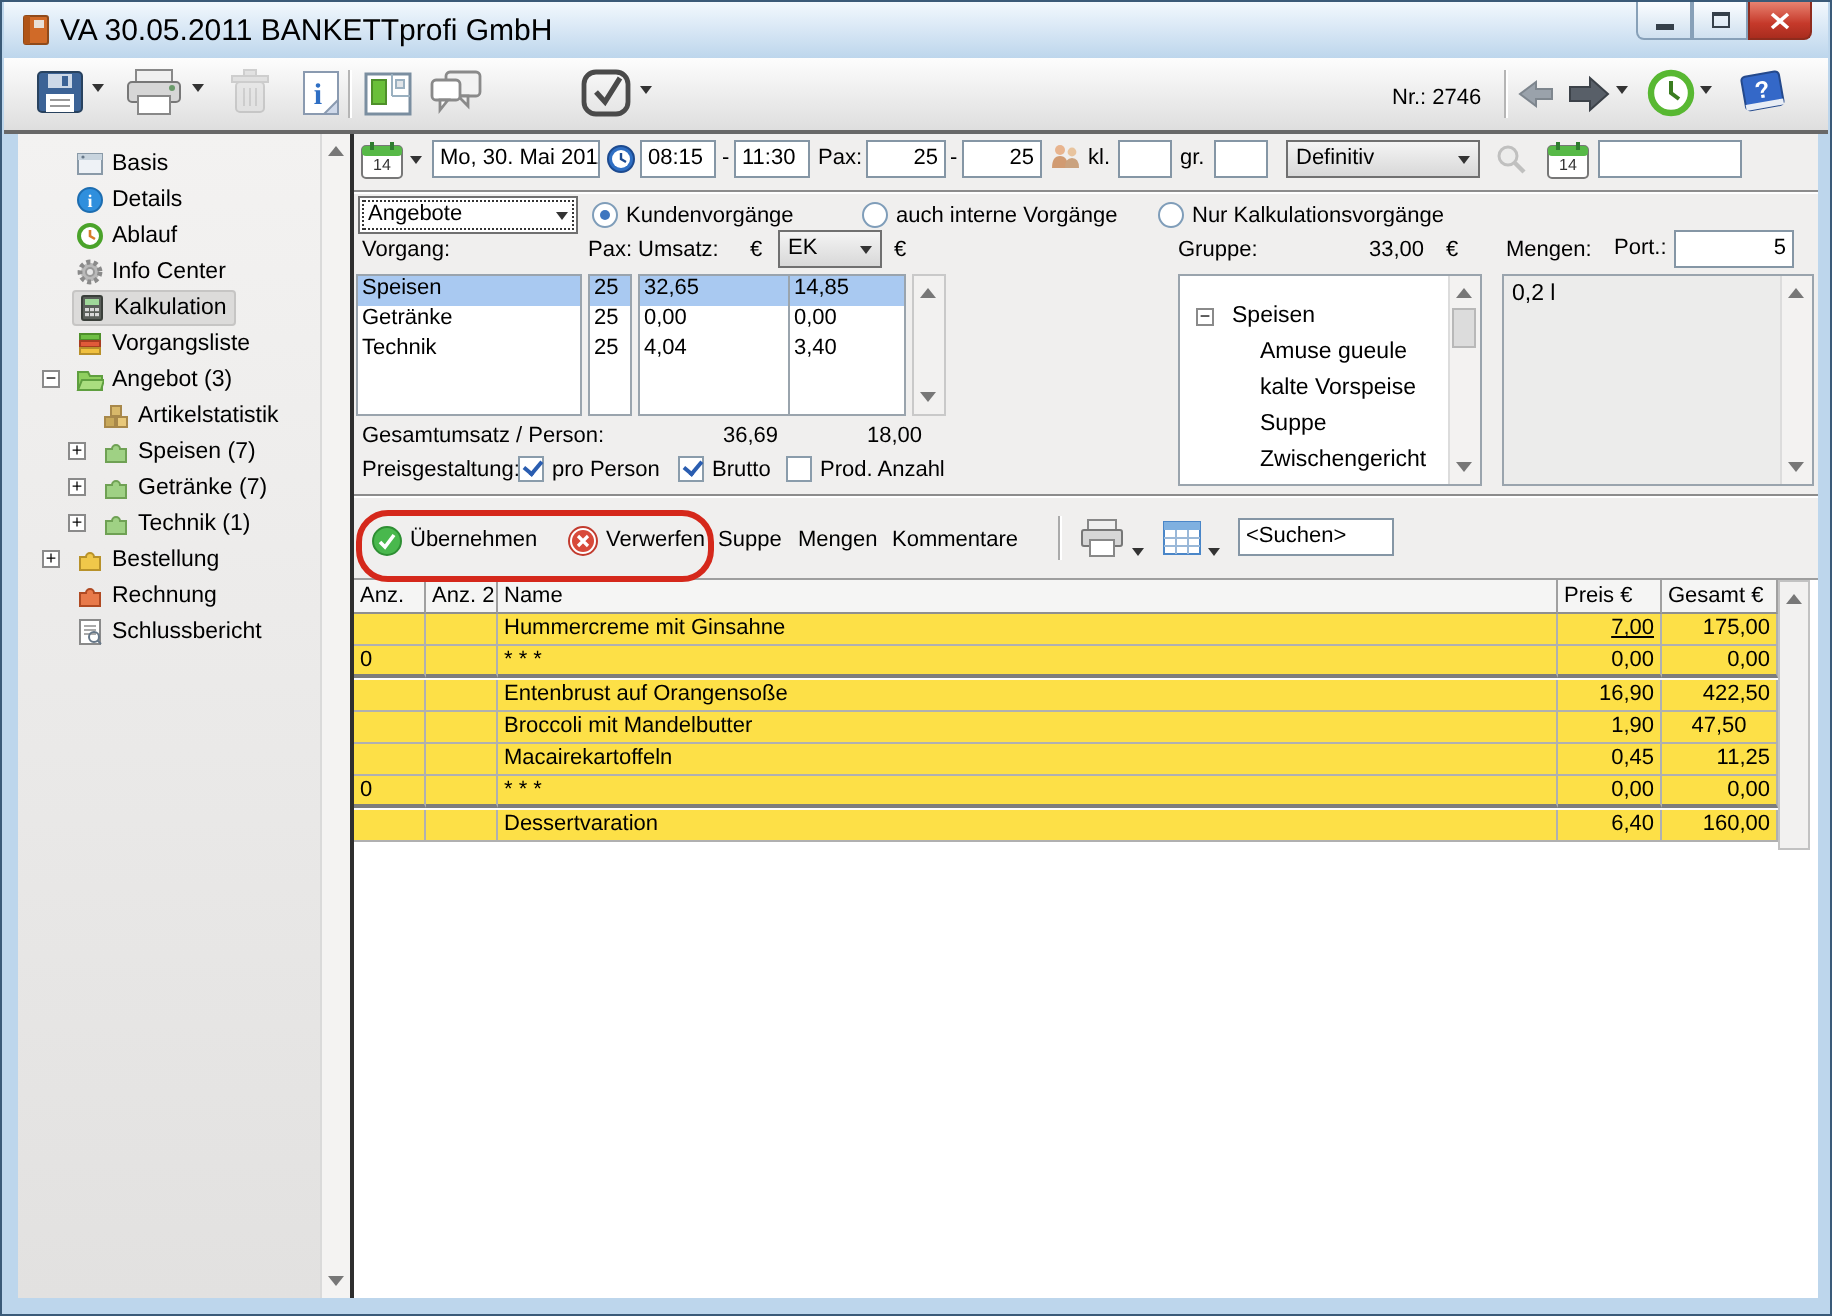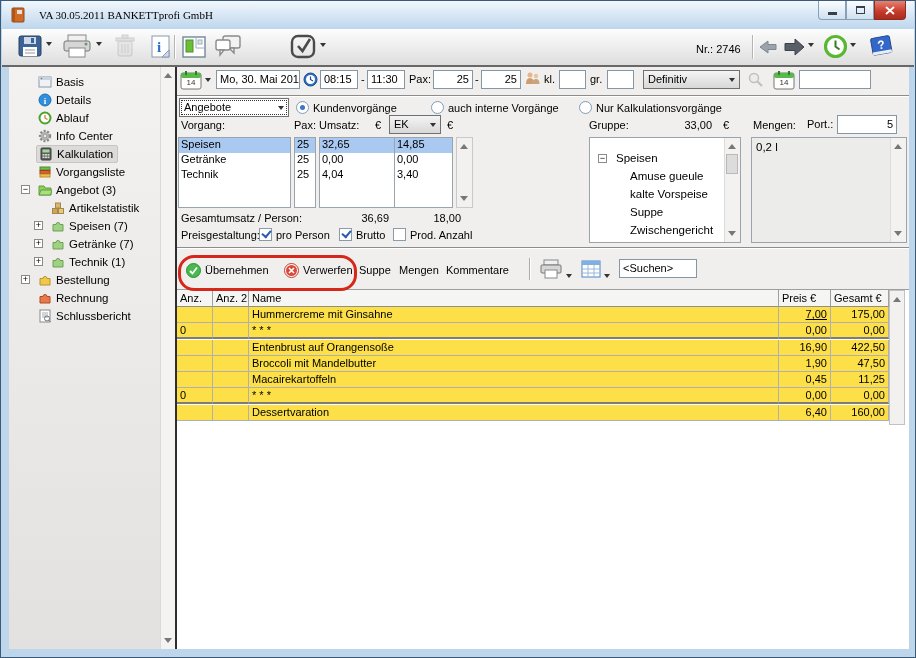--- a/index.html
+++ b/index.html
@@ -1,21 +1,21 @@
 <!DOCTYPE html>
 <html><head>
 <meta charset="utf-8">
 <style>
   html,body{margin:0;padding:0;background:#888;}
   .win{position:relative;width:916px;height:658px;background:#bdd6ec;border:1px solid #3a5a78;
        box-sizing:border-box;font-family:"Liberation Sans",sans-serif;font-size:11px;color:#000;overflow:hidden;}
   
   .titlebar{position:absolute;left:1px;top:0;width:912px;height:28px;
             background:linear-gradient(#f2f8fd,#d5e5f4 55%,#bdd6ec);display:flex;align-items:center;padding-left:9px;box-sizing:border-box;}
-  .apptitle{font-size:11px;margin-left:13px;font-family:Liberation Serif, serif;}
+  .apptitle{font-size:15px;margin-left:4px;}
   .winbtns{position:absolute;top:0;right:9px;display:flex;}
   .wbtn{width:28px;height:19px;border:1px solid #87a0b8;border-top:none;background:linear-gradient(#fbfdff,#cfe0ef);
         display:flex;align-items:center;justify-content:center;box-sizing:border-box;}
   .wbtn.minb{border-radius:0 0 0 4px;}
   .wbtn.closeb{width:32px;background:linear-gradient(#e98270,#c5392a 60%,#a92c1e);border-color:#8e2b1d;border-radius:0 0 4px 0;}
   .gl-min{width:9px;height:3px;background:#35404a;margin-top:7px;}
   .gl-max{width:9px;height:8px;border:1px solid #35404a;border-top-width:2px;box-sizing:border-box;}
   
   .toolbar{position:absolute;left:1px;top:28px;width:912px;height:36px;
            background:linear-gradient(#fdfdfd,#dedede);border-bottom:2px solid #686868;}
@@ -657,21 +657,21 @@
           <div class="gc" style="width: 36px;"></div>
           <div class="gc" style="width: 530px;">Entenbrust auf Orangensoße</div>
           <div class="gc r" style="width: 52px;">16,90</div>
           <div class="gc r" style="width: 58px;">422,50</div>
         </div>
         <div class="grow" style="top: 66px;">
           <div class="gc" style="width: 36px;"></div>
           <div class="gc" style="width: 36px;"></div>
           <div class="gc" style="width: 530px;">Broccoli mit Mandelbutter</div>
           <div class="gc r" style="width: 52px;">1,90</div>
-          <div class="gc r" style="width: 58px;">47,50</div>
+          <div class="gc r" style="width: 58px; text-align: center;">47,50</div>
         </div>
         <div class="grow" style="top: 82px;">
           <div class="gc" style="width: 36px;"></div>
           <div class="gc" style="width: 36px;"></div>
           <div class="gc" style="width: 530px;">Macairekartoffeln</div>
           <div class="gc r" style="width: 52px;">0,45</div>
           <div class="gc r" style="width: 58px;">11,25</div>
         </div>
         <div class="grow secend" style="top: 98px;">
           <div class="gc" style="width: 36px;">0</div>

